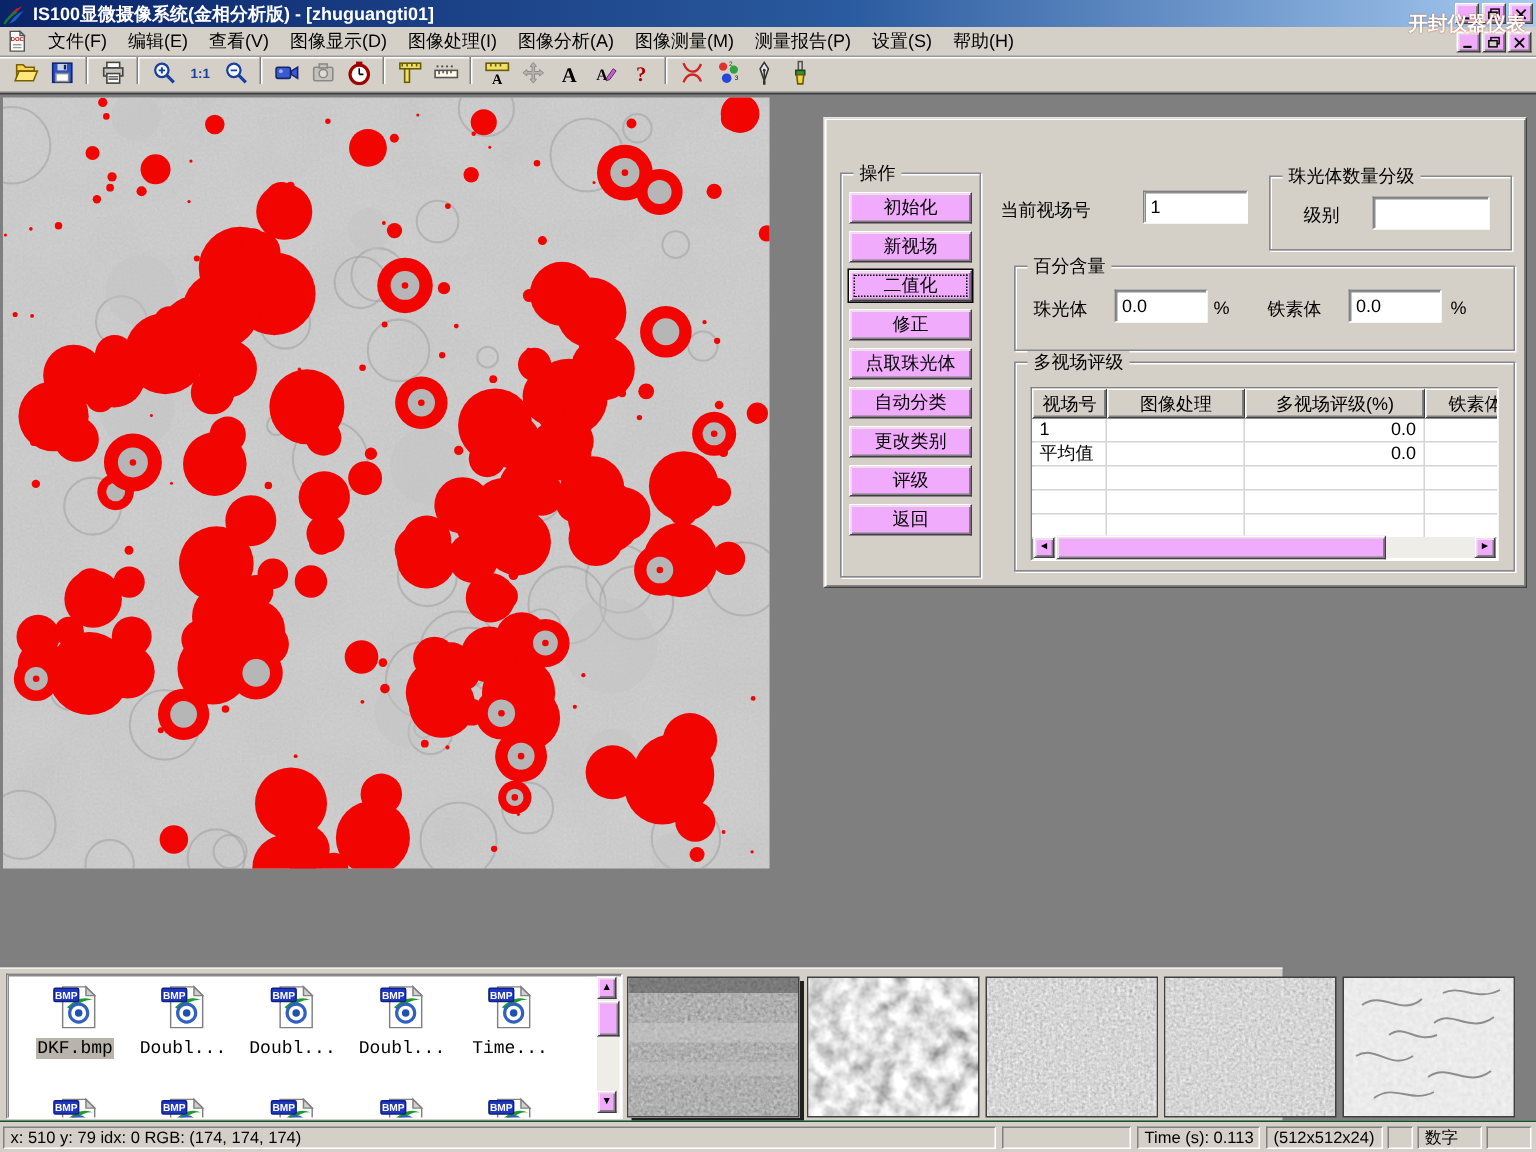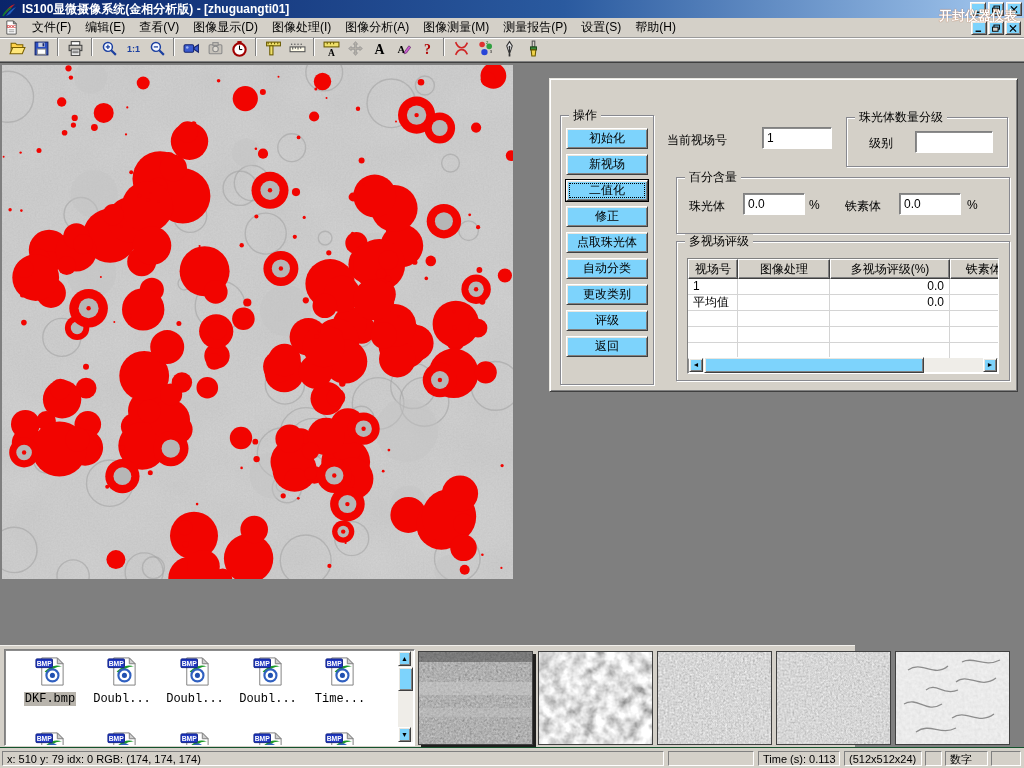--- a/index.html
+++ b/index.html
@@ -1,19 +1,19 @@
 <!DOCTYPE html>
 <html><head>
 <meta charset="utf-8">
 <style>
   html,body{margin:0;padding:0;background:#555;}
   #root{position:relative;width:1024px;height:768px;background:#7f7f7f;overflow:hidden;
         font-family:"Liberation Sans","DejaVu Sans",sans-serif;font-size:12px;color:#000;}
   
-  .bevout{background:#7dd3fc;border:1px solid;border-color:#fff #404040 #404040 #fff;
+  .bevout{background:#f0abfc;border:1px solid;border-color:#fff #404040 #404040 #fff;
           box-shadow:inset 1px 1px 0 #e8e6e0, inset -1px -1px 0 #808080;}
   .bevin{background:#fff;border:1px solid;border-color:#808080 #fff #fff #808080;
          box-shadow:inset 1px 1px 0 rgba(0,0,0,.45);}
   
   .titlebar{position:absolute;left:0;top:0;width:1024px;height:18px;
     background:linear-gradient(90deg,#0a246a 0%,#2a5a9f 55%,#a6caf0 100%);
     display:flex;align-items:center;color:#fff;font-weight:bold;padding-left:2px;box-sizing:border-box;text-align:right;}
   .titlebar .logo{width:16px;height:15px;margin-right:4px;flex:none;}
   .win-btns{position:absolute;right:2px;top:2px;display:flex;gap:2px;}
   .wbtn{width:16px;height:14px;padding:0;display:flex;align-items:center;justify-content:center;}

